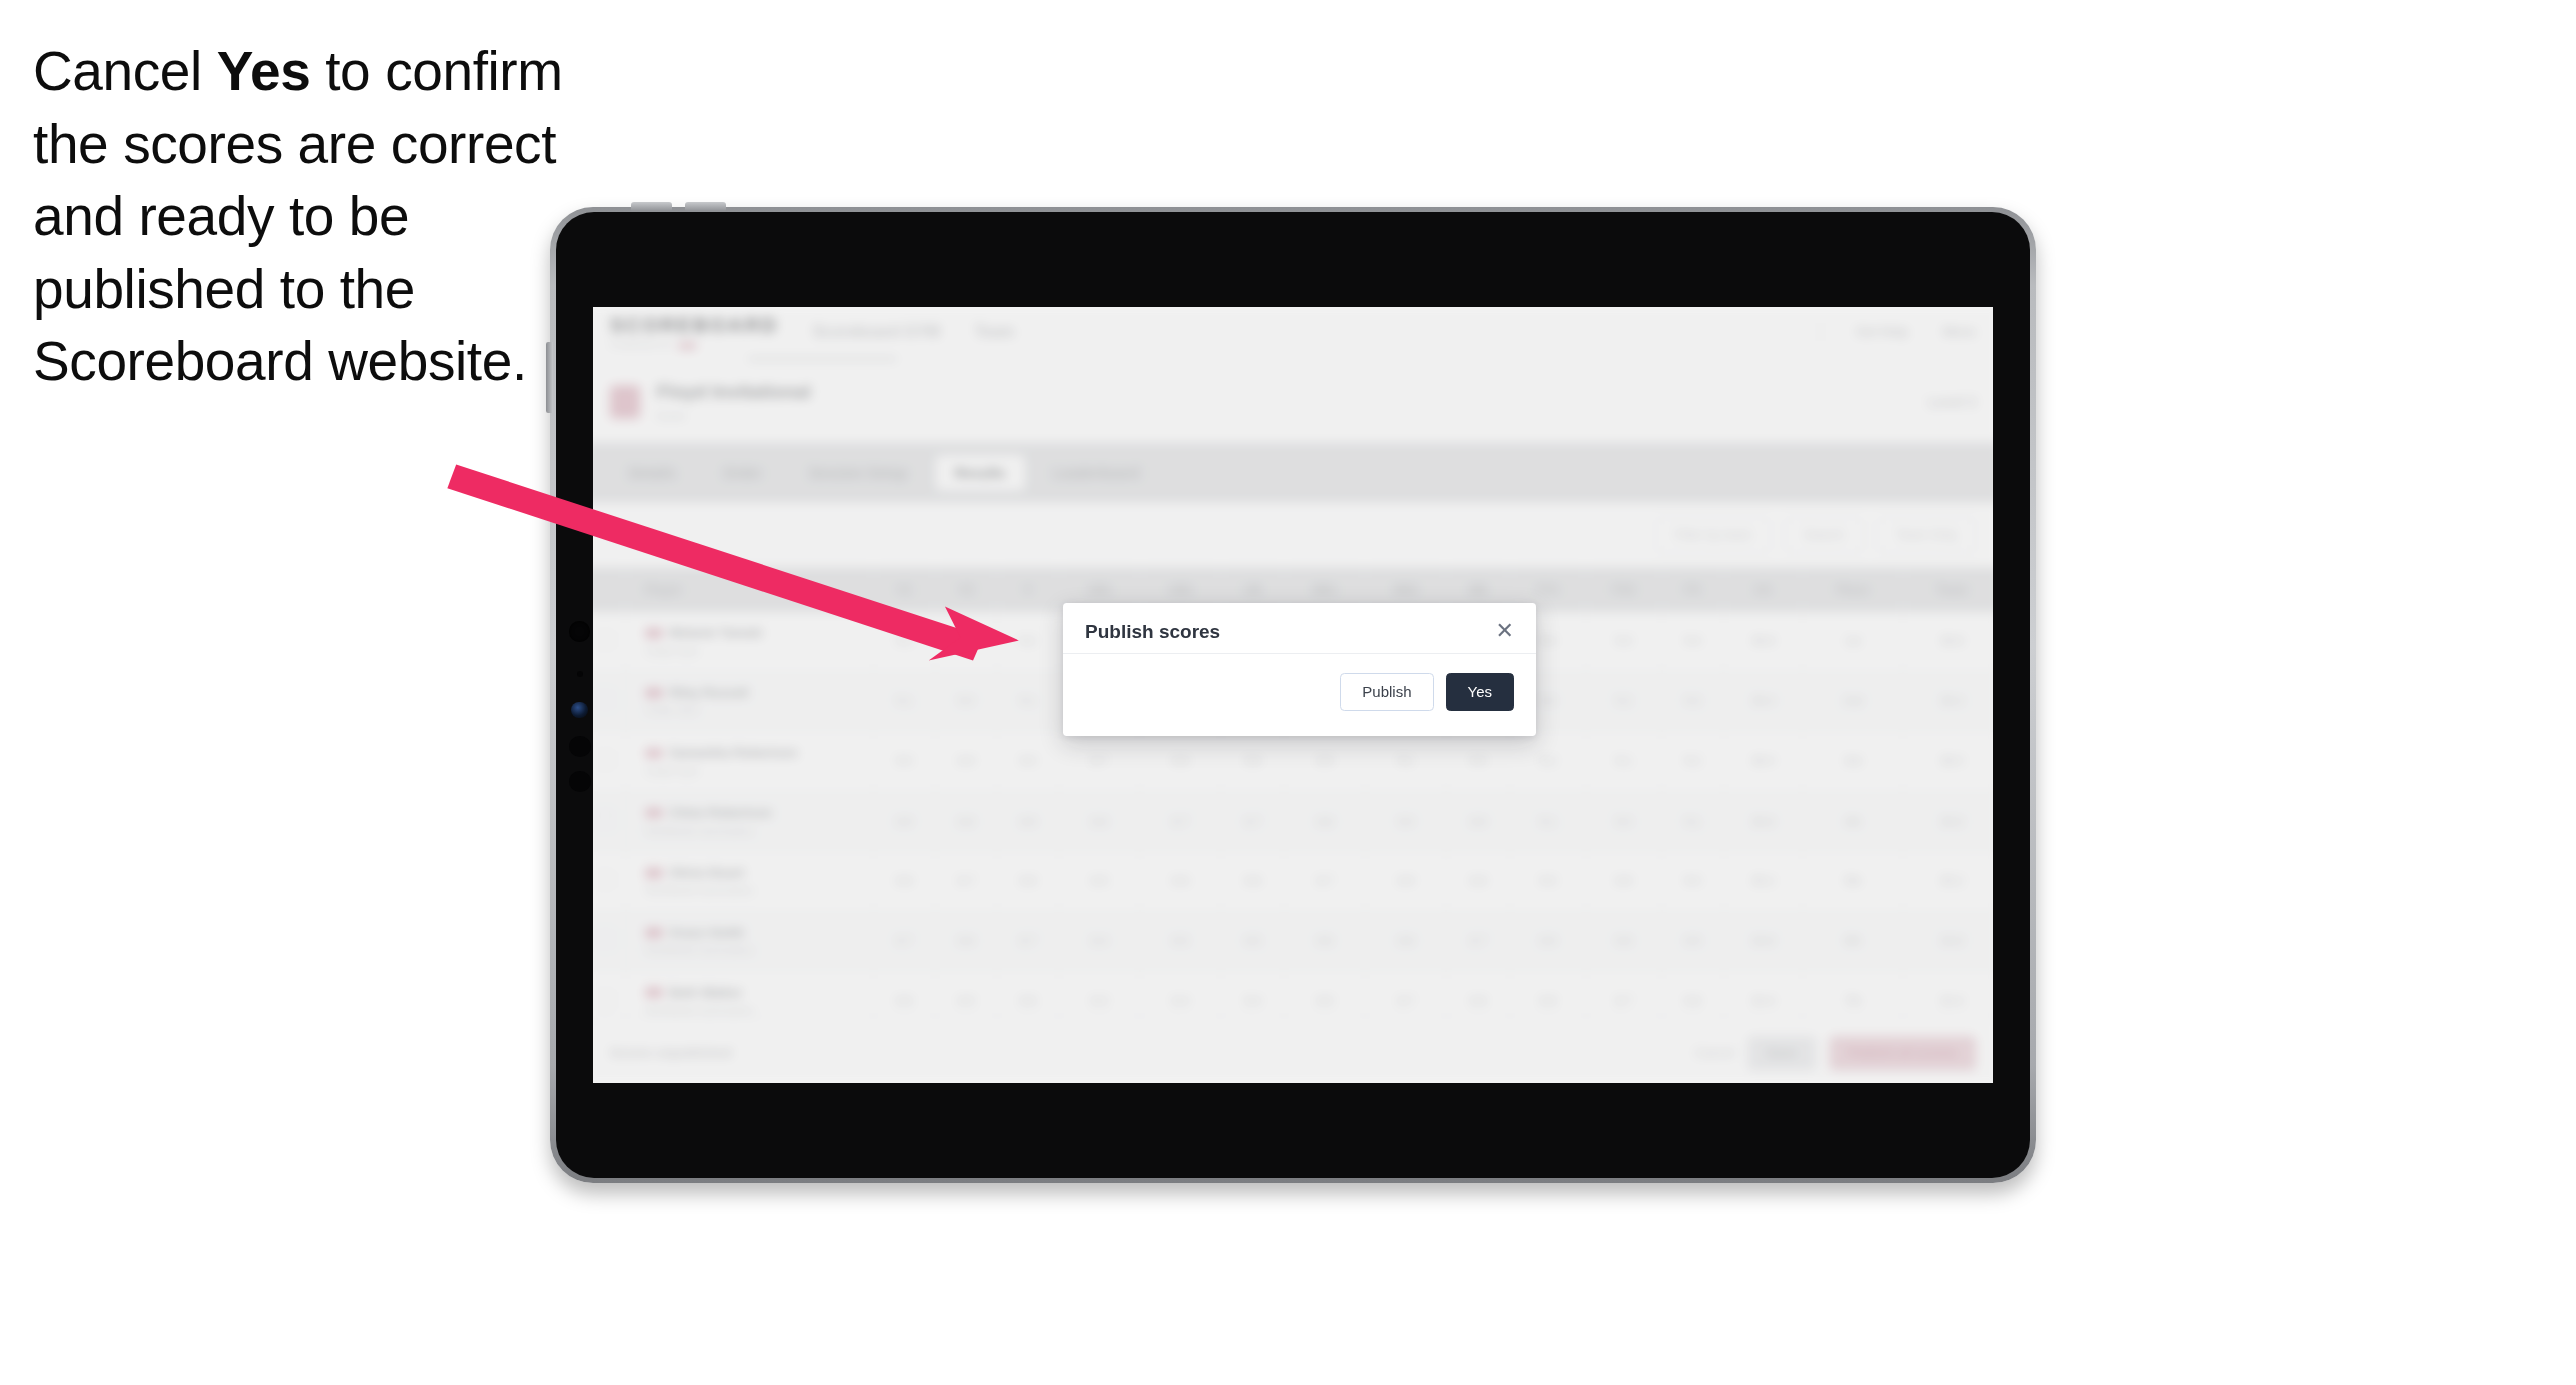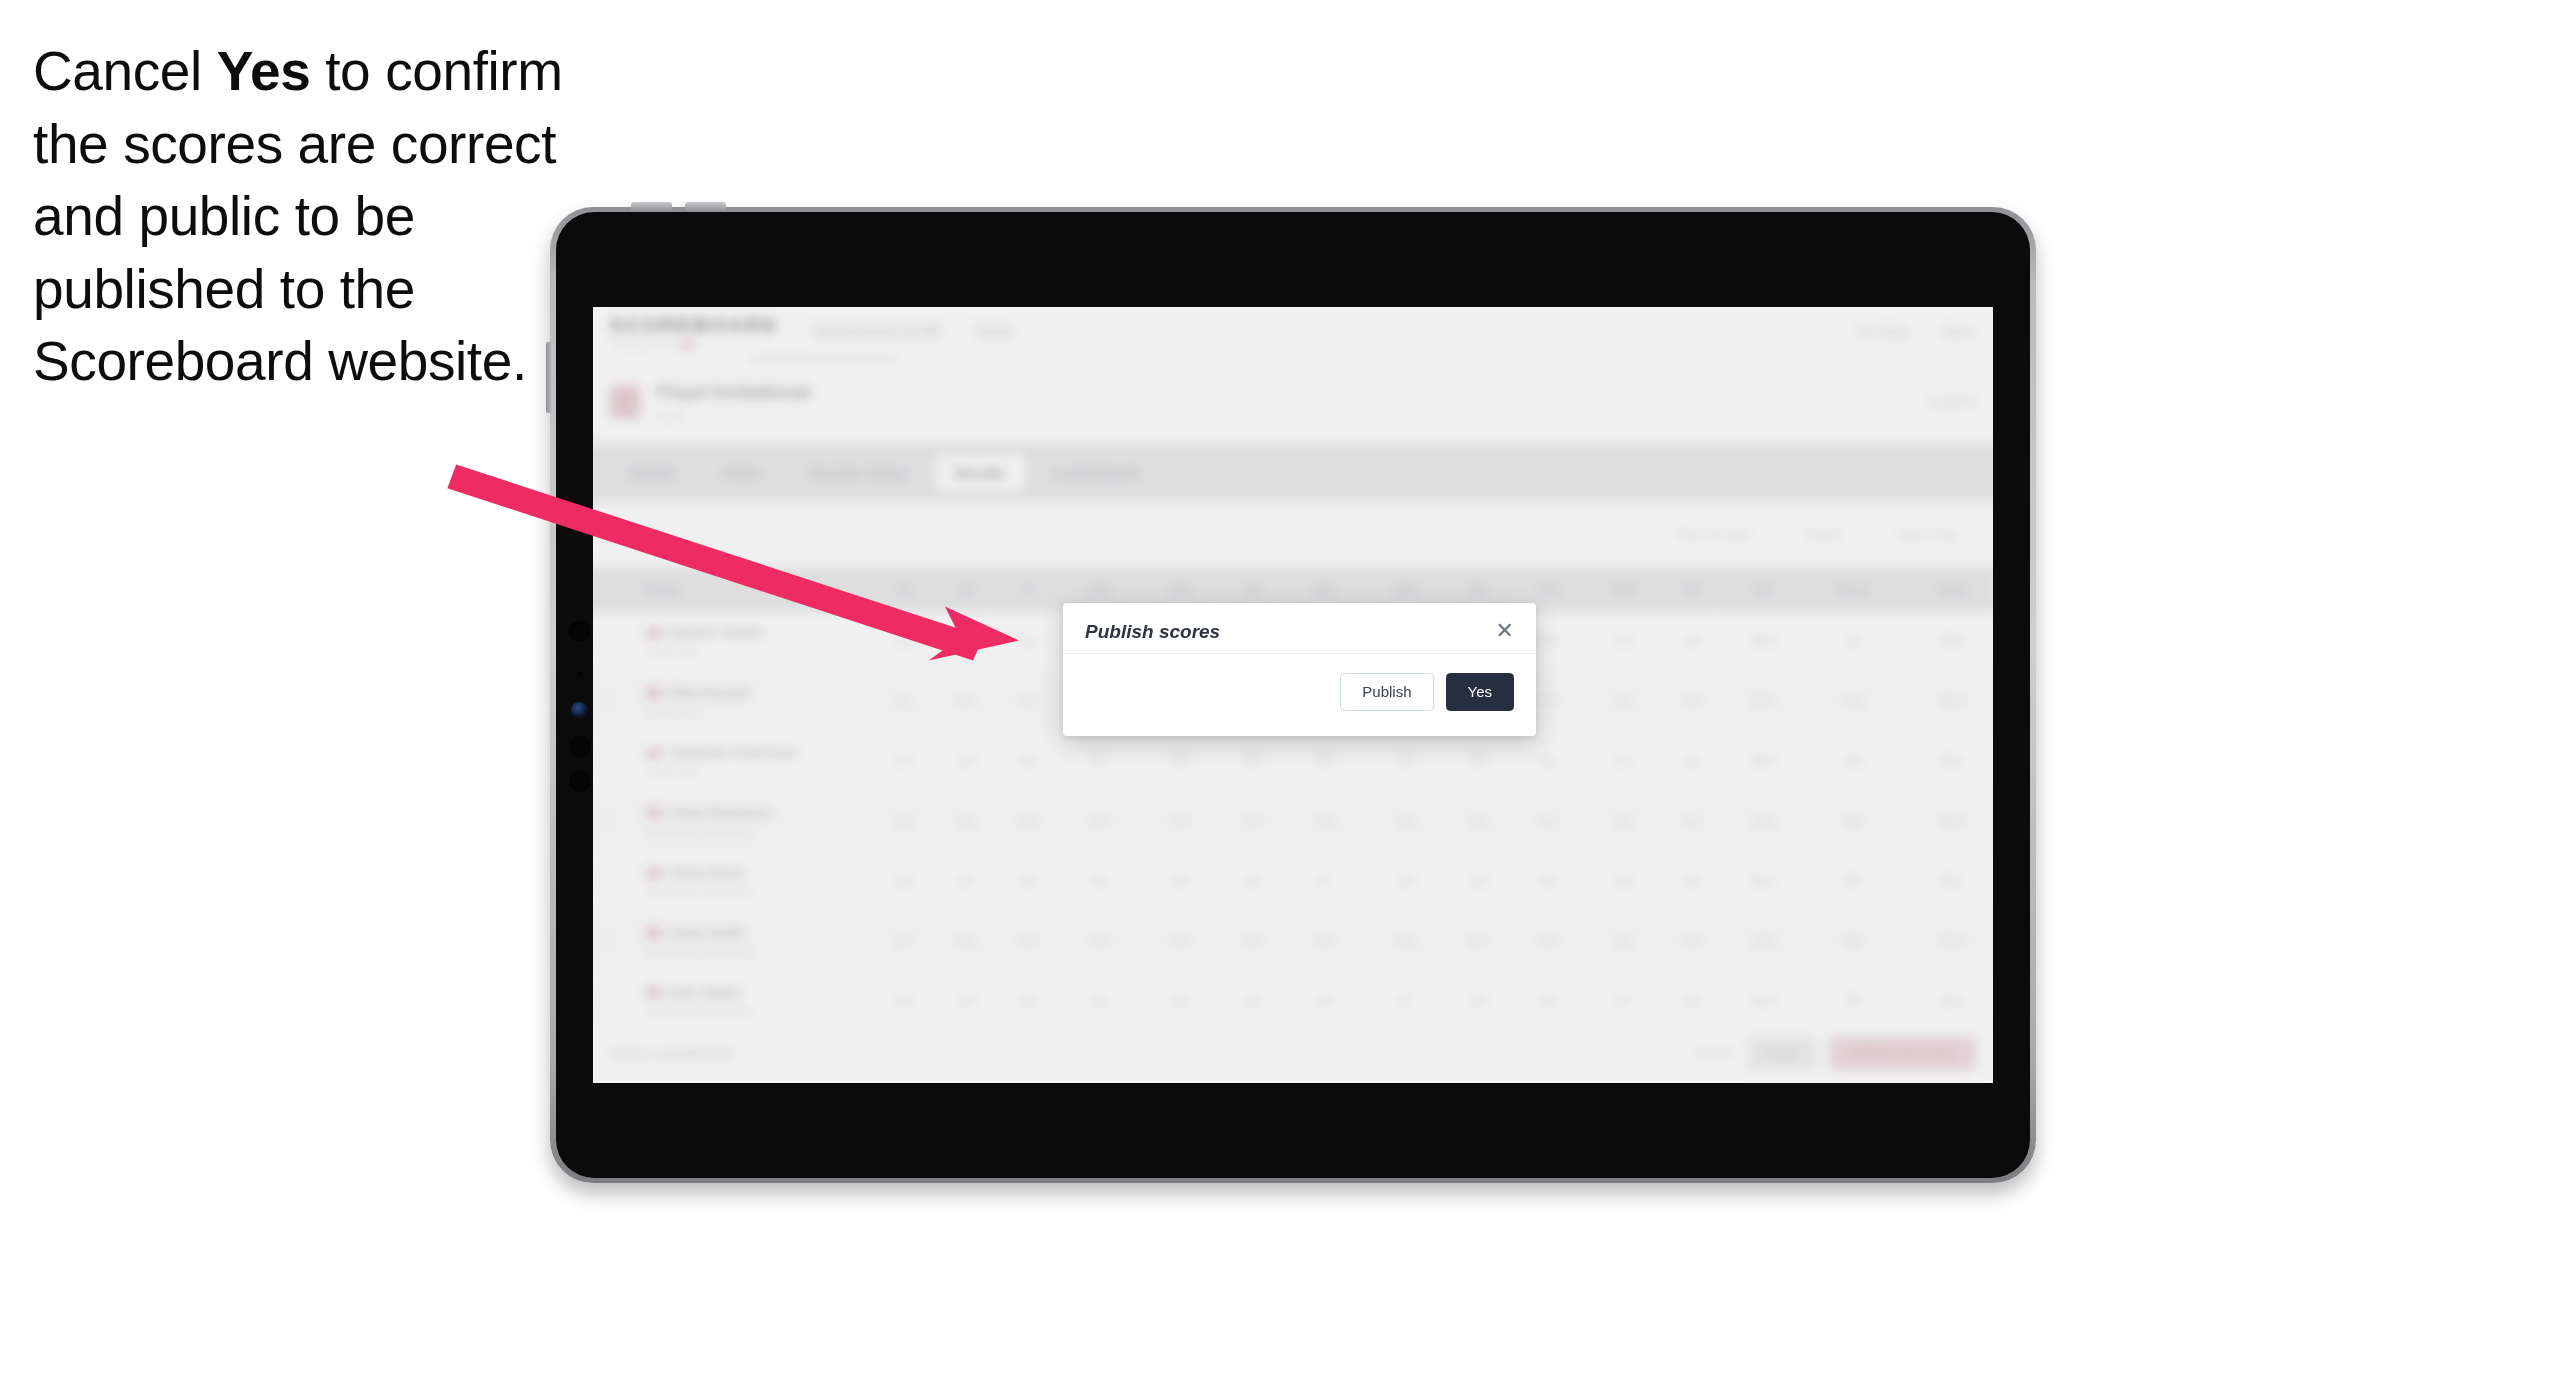--- a/index.html
+++ b/index.html
@@ -281,21 +281,20 @@
     justify-content: space-between;
     padding: 19px 22px 10.4px 22px;
     border-bottom: 0.7px solid #eceef1;
     margin: 0 0 0 0;
   }
   .modal-title {
     font-size: 19px;
     font-weight: 600;
     color: #2f3540;
     line-height: 1.1;
-    font-style: italic;
   }
   .modal-close {
     font-size: 22px;
     line-height: 1;
     color: #6b7280;
     font-weight: 300;
     cursor: pointer;
     margin-top: -2.2px;
   }
   .modal-body {
@@ -328,21 +327,21 @@
     background: #252f3f;
     color: #ffffff;
     border: 1.5px solid #252f3f;
     font-weight: 500;
   }
 </style>
 </head>
 <body>
 
 <div id="instruction">
-  <span>Cancel </span><span class="strong">Yes</span><span> to confirm the scores are correct and public to be published to the Scoreboard website.</span>
+  <span>Cancel </span><span class="strong">Yes</span><span> to confirm the scores are correct and ready to be published to the Scoreboard website.</span>
 </div>
 
 <svg id="arrow-svg" viewBox="0 0 3484 1874">
   <g fill="#EE2B63">
     <polygon points="617,628 1330,861 1316,893 605,660"></polygon>
     <polygon points="1378,866 1278,820 1299,862 1256,893"></polygon>
   </g>
 </svg>
 
 <div id="tablet">

